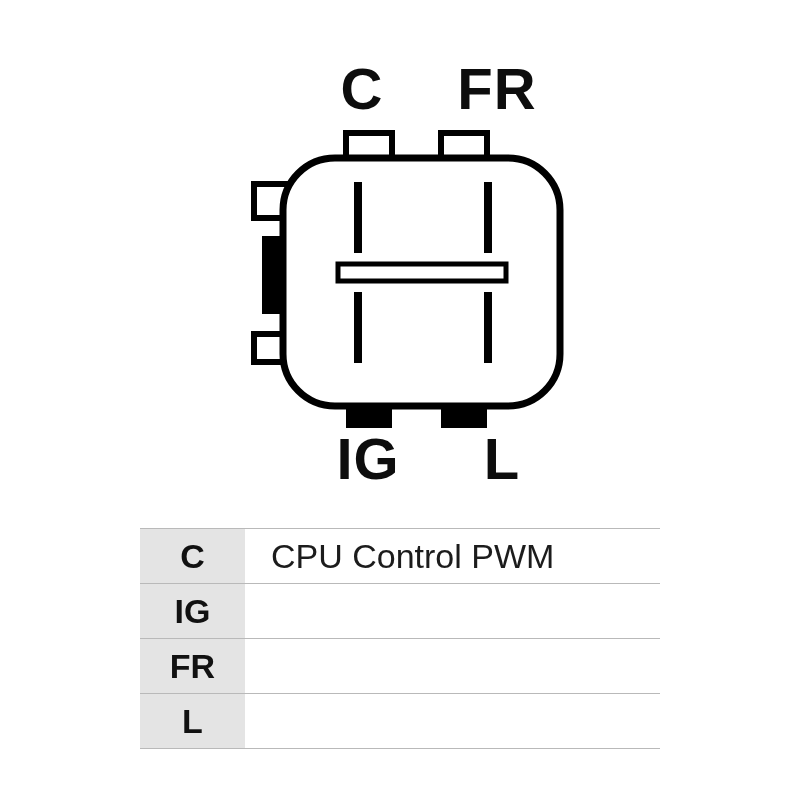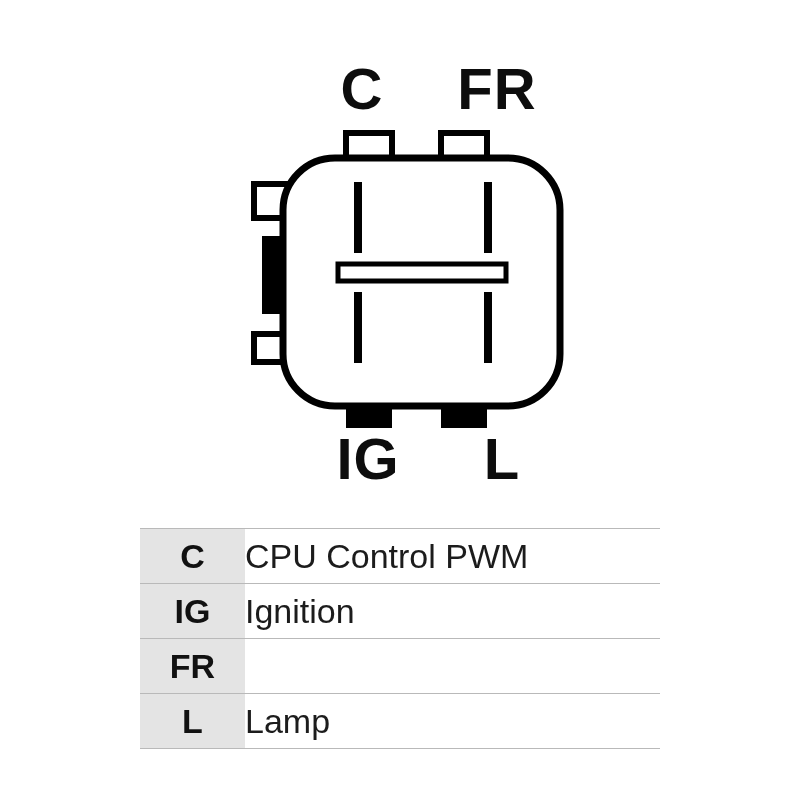--- a/index.html
+++ b/index.html
@@ -62,20 +62,21 @@
     justify-content: center;
     font-size: 34px;
     font-weight: bold;
     color: #111111;
     flex: none;
   }
   .legend-desc {
     flex: 1;
     display: flex;
     align-items: center;
+    padding-left: 26px;
     font-size: 34px;
     font-weight: 400;
     color: #1c1c1c;
     background: #ffffff;
   }
 </style>
 </head>
 <body>
 
 <div class="page">
@@ -111,26 +112,24 @@
 
   <div class="legend">
 
     <div class="legend-row">
       <div class="legend-pin">C</div>
       <div class="legend-desc">CPU Control PWM</div>
     </div>
 
     <div class="legend-row">
       <div class="legend-pin">IG</div>
-      <div class="legend-desc">Ignition</div>
     </div>
 
     <div class="legend-row">
       <div class="legend-pin">FR</div>
     </div>
 
     <div class="legend-row">
       <div class="legend-pin">L</div>
-      <div class="legend-desc">Lamp</div>
     </div>
 
   </div>
 </div>
 
 </body></html>

